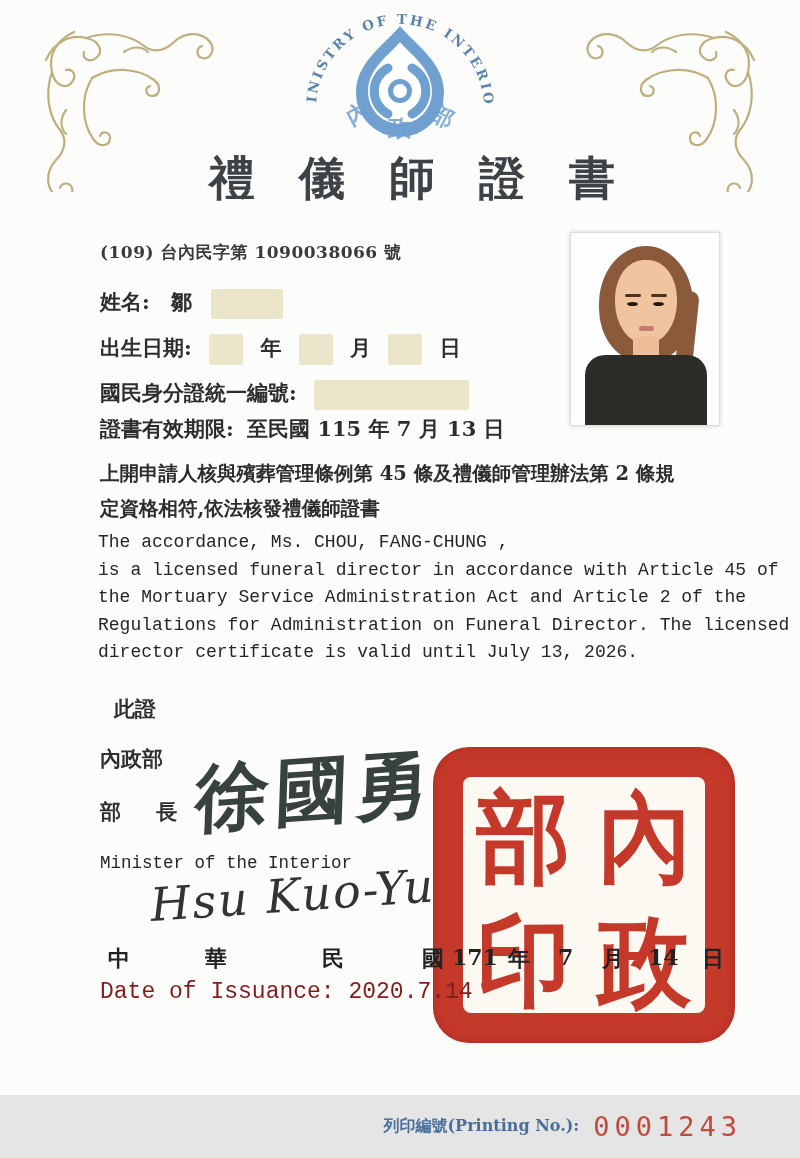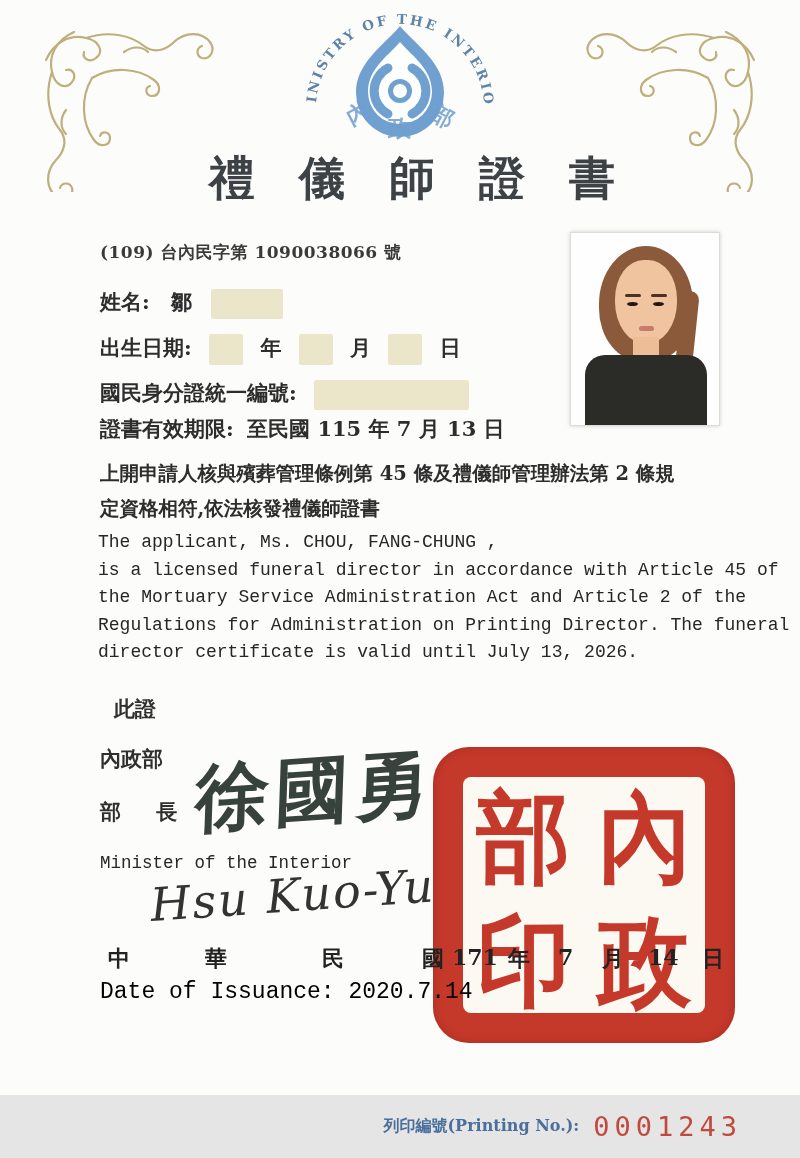--- a/index.html
+++ b/index.html
@@ -79,21 +79,21 @@
   
   .roc-date { position:absolute; left:100px; top:944px; width:620px; height:34px; z-index:3; }
   .roc-date span { position:absolute; font-size:22px; font-weight:600; color:#222; }
   .roc-date span:nth-child(1){left:8px;}   .roc-date span:nth-child(2){left:105px;}
   .roc-date span:nth-child(3){left:222px;} .roc-date span:nth-child(4){left:322px;}
   .roc-date span:nth-child(5){left:352px;} .roc-date span:nth-child(6){left:408px;}
   .roc-date span:nth-child(7){left:458px;} .roc-date span:nth-child(8){left:502px;}
   .roc-date span:nth-child(9){left:548px;} .roc-date span:nth-child(10){left:602px;}
   .issuance {
     position:absolute; left:100px; top:979px; font-size:23px; z-index:3;
-    font-family:"Liberation Mono","DejaVu Sans Mono",monospace; color:#000000;
+    font-family:"Liberation Mono","DejaVu Sans Mono",monospace; color:#7f1d1d;
   }
   
   .photo {
     position:absolute; left:570px; top:232px; width:150px; height:194px;
     background:#fefefe; border:1px solid #ddddd6; box-shadow:0 0 4px rgba(0,0,0,.18);
     overflow:hidden; z-index:2;
   }
   .photo .hair   { position:absolute; left:28px; top:13px; width:94px; height:116px; background:#8a5a3a; border-radius:50% 50% 46% 46%; }
   .photo .strand { position:absolute; left:106px; top:58px; width:17px; height:112px; background:#8a5a3a; border-radius:9px; transform:rotate(6deg); }
   .photo .face   { position:absolute; left:44px; top:27px; width:62px; height:84px; background:#f0c49e; border-radius:48% 48% 52% 52%; }
@@ -193,24 +193,24 @@
     <span>證書有效期限:</span>
     <span style="margin-left:6px;">至民國 115 年 7 月 13 日</span>
   </div>
 
   <div class="zh-statement">
     <div>上開申請人核與殯葬管理條例第 45 條及禮儀師管理辦法第 2 條規</div>
     <div>定資格相符,依法核發禮儀師證書</div>
   </div>
 
   <div class="en-statement">
-    <div>The applicant, Ms. CHOU, FANG-CHUNG ,</div>
+    <div>The accordance, Ms. CHOU, FANG-CHUNG ,</div>
     <div>is a licensed funeral director in accordance with Article 45 of</div>
     <div>the Mortuary Service Administration Act and Article 2 of the</div>
-    <div>Regulations for Administration on Printing Director. The funeral</div>
+    <div>Regulations for Administration on Funeral Director. The licensed</div>
     <div>director certificate is valid until July 13, 2026.</div>
   </div>
 
   <div class="closing">此證</div>
   <div class="issuer">內政部</div>
   <div class="minister-row">部 長</div>
   <div class="sig-zh">徐國勇</div>
   <div class="minister-en">Minister of the Interior</div>
   <div class="sig-en">Hsu Kuo-Yung</div>
 

